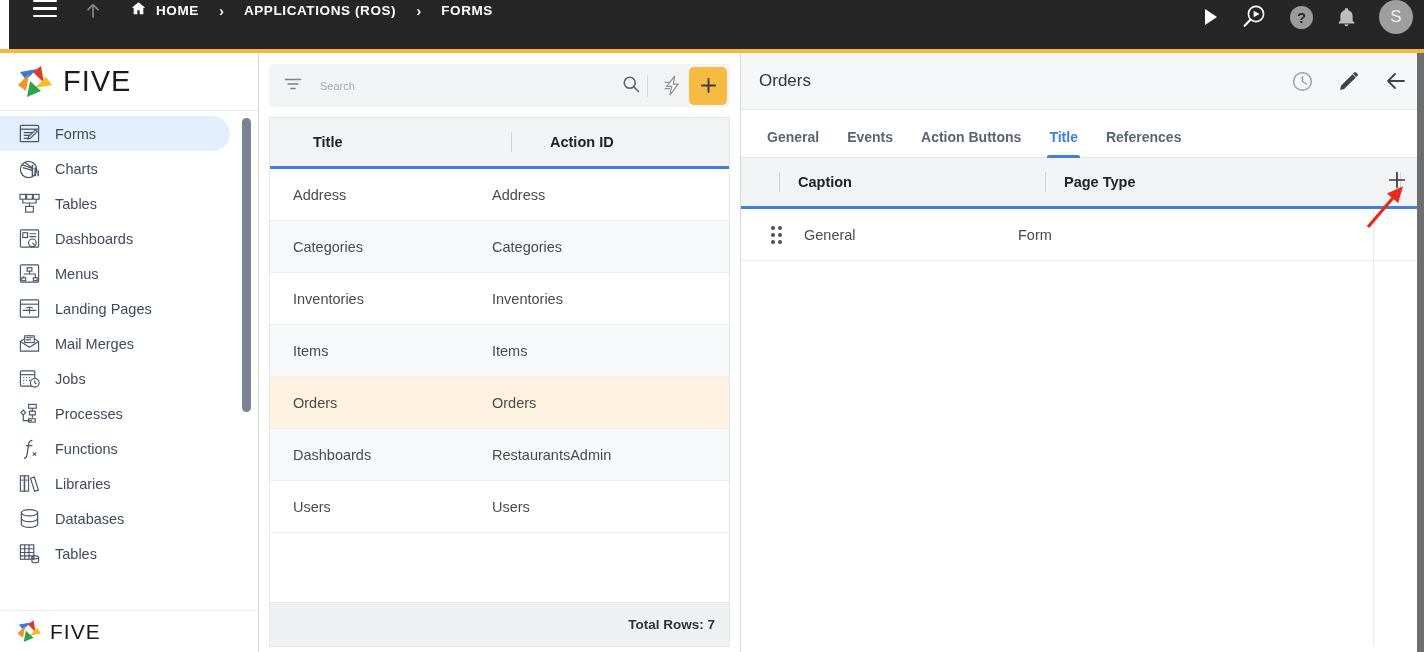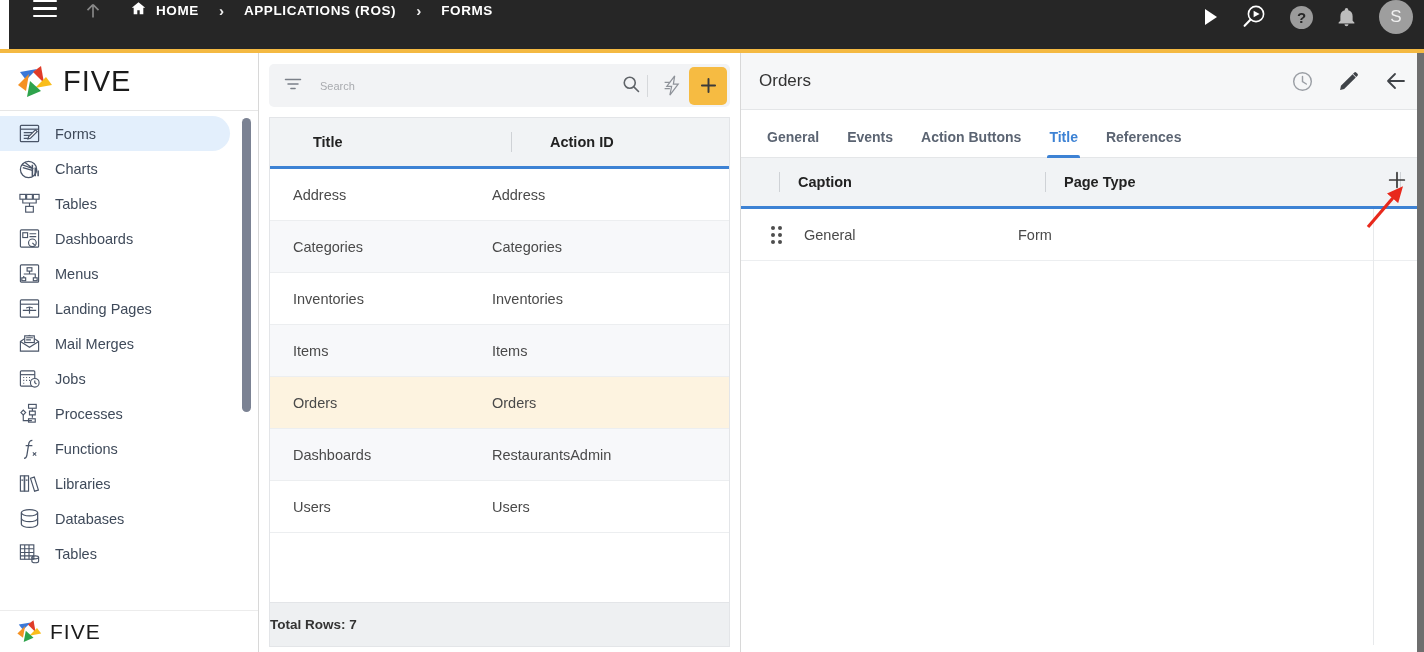--- a/index.html
+++ b/index.html
@@ -113,21 +113,21 @@
     height: 100%; cursor: pointer; margin-left: 20px;
   }
   .hsep { width: 1px; height: 20px; background: #cfd2d6; }
   .grow { height: 52px; display: flex; align-items: center; cursor: pointer; border-bottom: 1px solid #eceef0; }
   .grow.alt { background: #f7f8fa; }
   .grow.sel { background: #fdf3e0; }
   .gcell { font-size: 14.5px; color: #4a4a4a; }
   .gfoot {
     position: absolute; left: 0; right: 0; bottom: 0; height: 44px;
     background: #eef0f2; border-top: 1px solid #e3e5e8;
-    display: flex; align-items: center; justify-content: flex-start; padding-right: 14px;
+    display: flex; align-items: center; justify-content: flex-end; padding-right: 14px;
   }
   .gfoot span { font-size: 13.5px; font-weight: bold; color: #333; }
 
   
   .rightpanel {
     position: absolute; top: 53px; left: 740px; width: 684px; height: 599px;
     background: #fff; border-left: 1px solid #d8d8d8;
   }
   .rp-head {
     height: 57px; background: #f6f7f8; display: flex; align-items: center;

